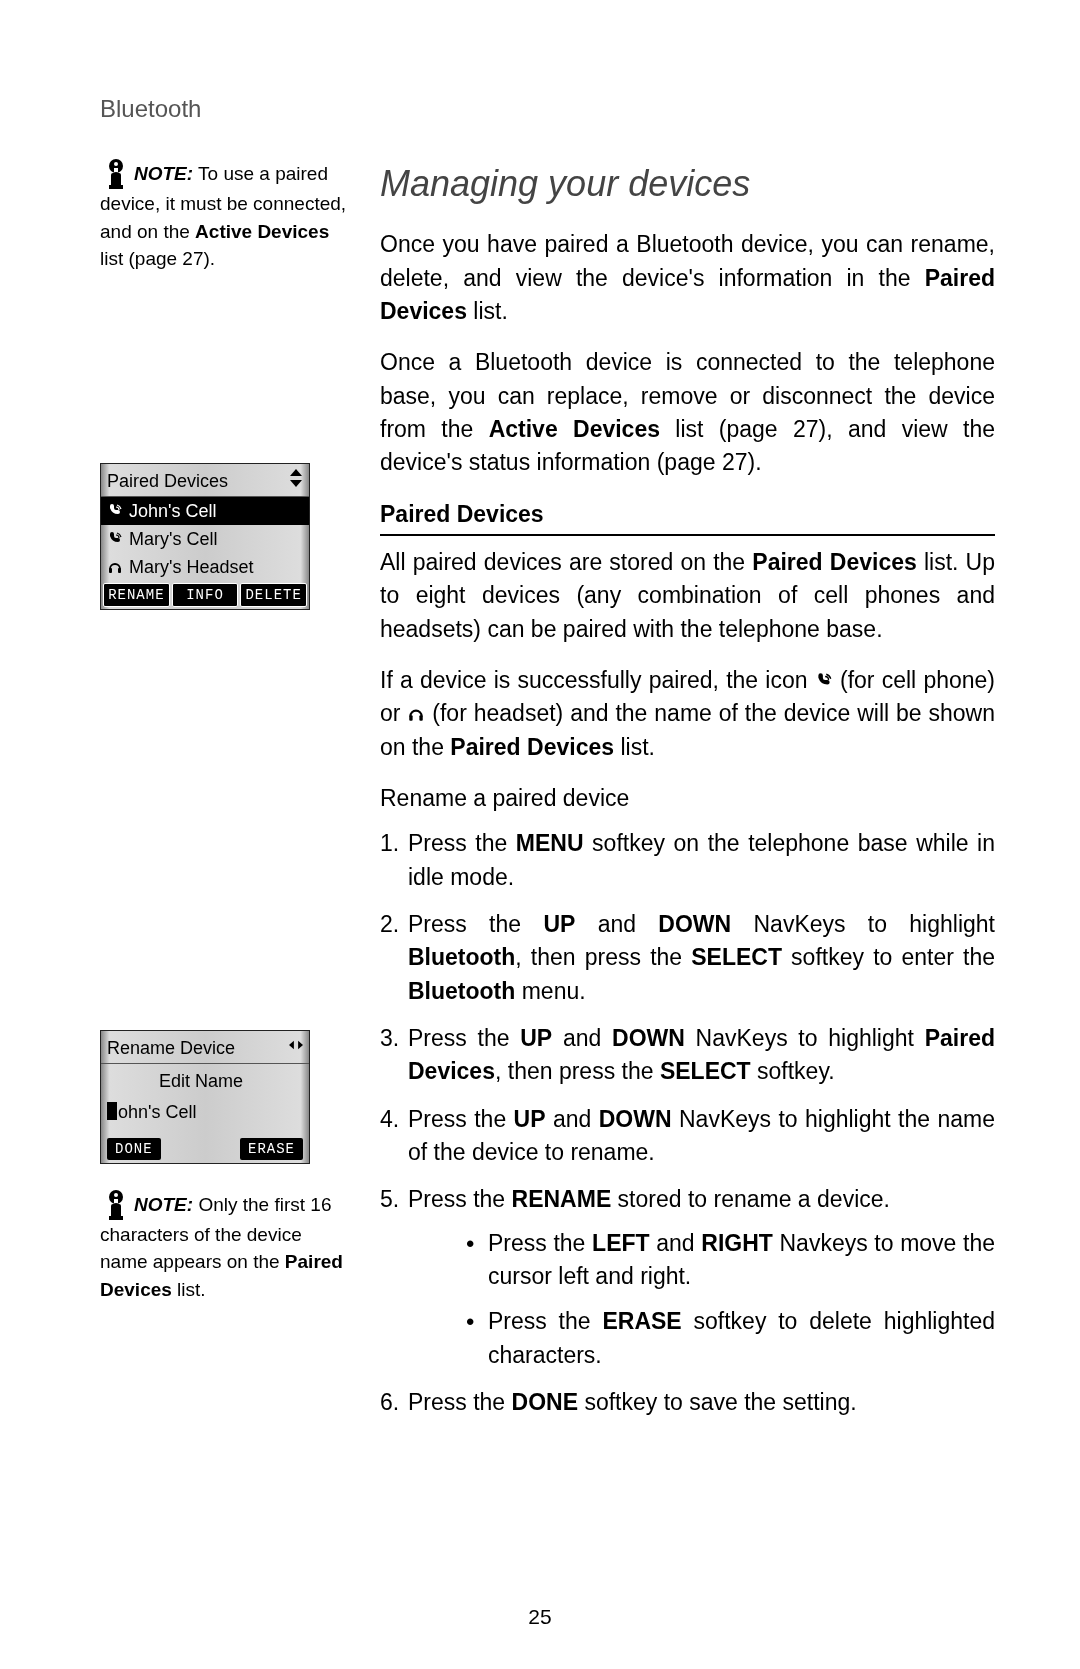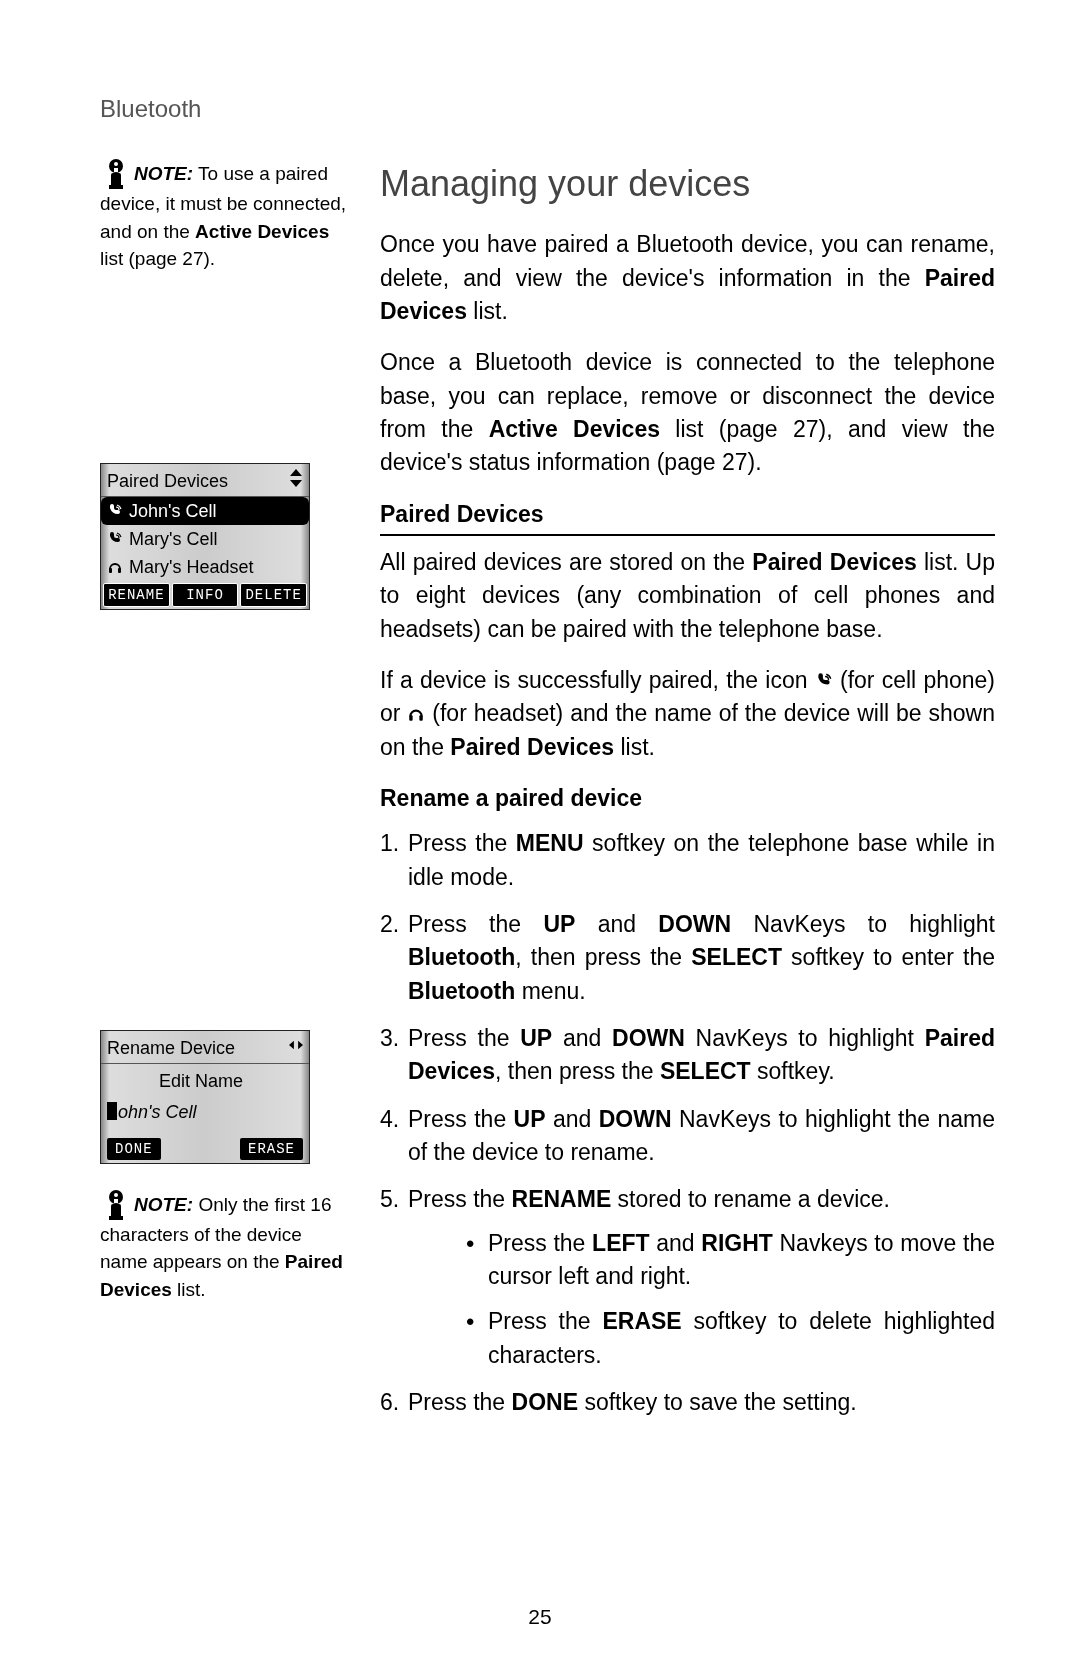--- a/index.html
+++ b/index.html
@@ -23,34 +23,35 @@
     grid-template-columns: 250px 1fr;
     column-gap: 30px;
   }
   .sidebar { font-size: 19px; line-height: 1.45; }
   .main { font-size: 23px; line-height: 1.45; }
   .h1 {
     font-size: 36px;
     font-weight: 400;
     color: #444;
     margin-bottom: 18px;
+    font-style: italic;
   }
   .para { text-align: justify; margin-bottom: 18px; }
   .bold { font-weight: 700; margin-top: 12px; }
   .h2 {
     font-size: 23px;
     font-weight: 700;
     border-bottom: 2px solid #000;
     padding-bottom: 3px;
     margin-top: 12px;
     margin-bottom: 10px;
   }
   .h3 {
     font-size: 23px;
-    font-weight: 700;
+    font-weight: 400;
     margin-top: 12px;
     margin-bottom: 12px;
   }
   ol.steps { list-style: none; counter-reset: step; padding-left: 0; }
   ol.steps > li {
     counter-increment: step;
     text-align: justify;
     margin-bottom: 14px;
     padding-left: 28px;
     position: relative;
@@ -104,21 +105,21 @@
     border-bottom: 1px solid #555;
   }
   .arrow-updown svg, .arrow-lr svg { width: 14px; height: 18px; }
   .lcd-row {
     display: flex;
     align-items: center;
     gap: 6px;
     padding: 1px 6px;
     color: #000;
   }
-  .lcd-row.sel { background: #000; color: #fff; border-radius: 6px; }
+  .lcd-row.sel { background: #000; color: #fff; }
   .dev-icon svg { width: 16px; height: 16px; display: block; }
   .lcd-softkeys {
     display: flex;
     gap: 2px;
     padding: 2px 2px 2px 2px;
     background: transparent;
   }
   .sk {
     flex: 1;
     background: #000;
@@ -136,21 +137,20 @@
     background: #000; color: #fff;
     font-family: "Courier New", monospace;
     font-size: 14px; letter-spacing: 1px;
     text-align: center; padding: 1px 8px;
     border-radius: 2px;
   }
   .lcd-center { text-align: center; padding: 4px 8px 2px 0; }
   .lcd-edit {
     padding: 2px 6px 10px 6px;
     position: relative;
-    font-style: italic;
   }
   .cursor {
     display: inline-block;
     width: 10px; height: 18px;
     background: #000;
     vertical-align: -2px;
     margin-right: 1px;
   }
   .inline-icon svg { width: 18px; height: 18px; vertical-align: -2px; }
   .page-num {

